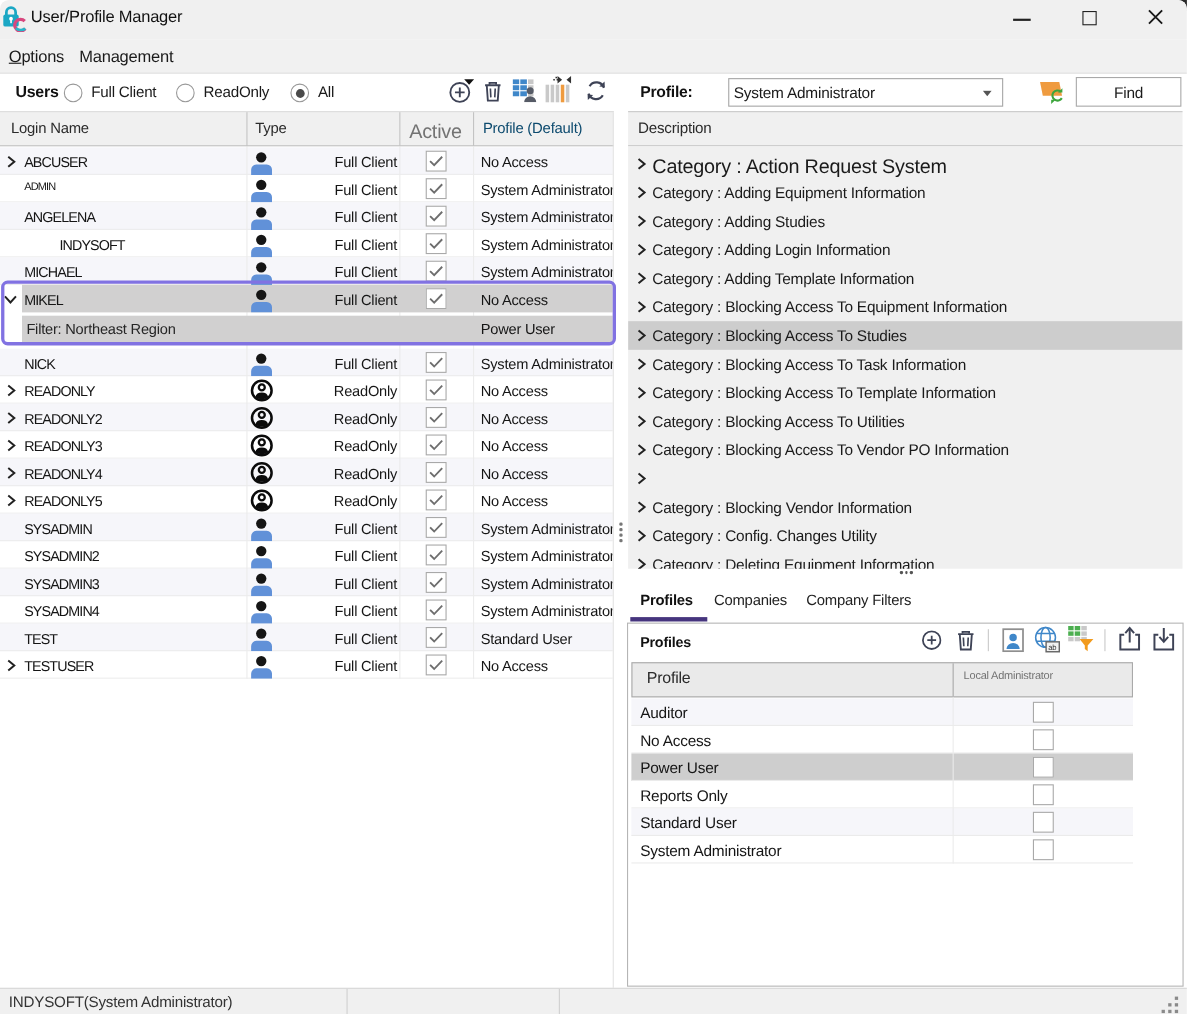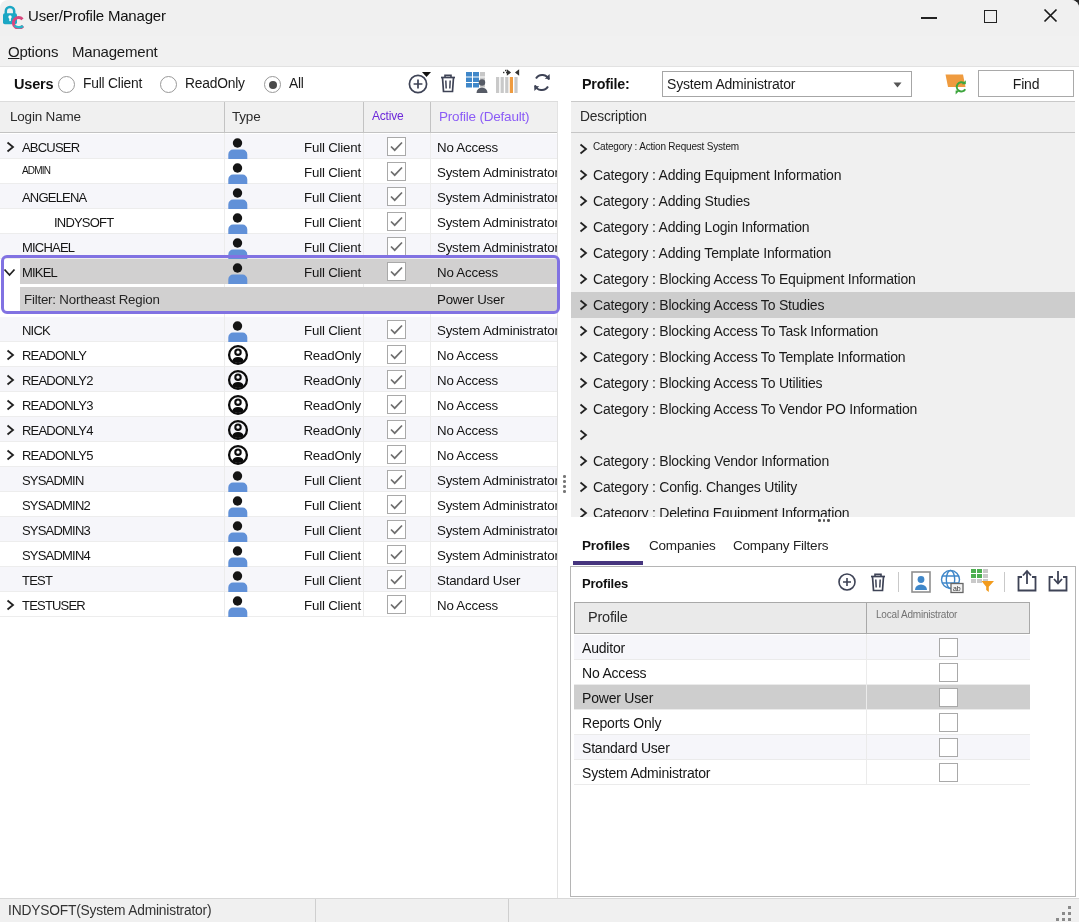--- a/index.html
+++ b/index.html
@@ -85,22 +85,22 @@
  <path d="M2 12.2 a7.2 7.2 0 0 0 13 1.4" fill="none" stroke="#3e4356" stroke-width="2"></path>
  <path d="M16.6 1 l0.2 5 l-5 -0.3 z" fill="#3e4356"></path>
  <path d="M1.4 18 l-0.2 -5 l5 0.3 z" fill="#3e4356"></path>
 </svg>
 <div class="abs" style="left:0px;top:101px;width:558px;height:32px;background:#f0f0f0;border-bottom:1px solid #c3c3c3;border-top:1px solid #dcdcdc;"></div>
 <div class="abs" style="left:224px;top:102px;width:1px;height:31px;background:#c3c3c3;"></div>
 <div class="abs" style="left:363px;top:102px;width:1px;height:31px;background:#c3c3c3;"></div>
 <div class="abs" style="left:430px;top:102px;width:1px;height:31px;background:#c3c3c3;"></div>
 <div class="txt" style="left:10px;top:109px;font-size:13.5px;color:#2b2b2b;">Login Name</div>
 <div class="txt" style="left:232px;top:109px;font-size:13.5px;color:#2b2b2b;">Type</div>
-<div class="txt" style="left:372px;top:109px;font-size:12px;color:#6d28d9;">Active</div>
-<div class="txt" style="left:439px;top:109px;font-size:13.5px;color:#8b5cf6;">Profile (Default)</div>
+<div class="txt" style="left:372px;top:109px;font-size:18px;color:#737373;">Active</div>
+<div class="txt" style="left:439px;top:109px;font-size:13.5px;color:#0c4a6e;">Profile (Default)</div>
 <div class="abs" style="left:0px;top:134px;width:557px;height:25px;background:#f6f6fa;"></div>
 <div class="abs" style="left:0px;top:158.2px;width:557px;height:0.8px;background:#ededed;"></div>
 <svg class="abs" style="left:4px;top:141px" width="12" height="12" viewBox="0 0 12 12">
  <path d="M3.5 1.5 L9 6 L3.5 10.5" fill="none" stroke="#222" stroke-width="1.8"></path>
     </svg>
 <div class="txt" style="left:22px;top:140px;font-size:13px;color:#151515;letter-spacing:-0.8px;">ABCUSER</div>
 <svg class="abs" style="left:228px;top:135px" width="20" height="24" viewBox="0 0 20 24">
  <circle cx="9.5" cy="8" r="4.7" fill="#151515"></circle>
  <path d="M0.3 24 v-4.6 a4.8 4.8 0 0 1 4.8 -4.8 h9.4 a4.8 4.8 0 0 1 4.8 4.8 V24 z" fill="#6191d8"></path>
 </svg>
@@ -374,21 +374,21 @@
 </svg>
 <div class="abs" style="left:978px;top:70px;width:96px;height:27px;background:#fff;border:1px solid #a9a9a9;"></div>
 <div class="txt" style="left:978px;top:76px;width:96px;text-align:center;font-size:14px;color:#1a1a1a;">Find</div>
 <div class="abs" style="left:571px;top:101px;width:504px;height:32px;background:#f0f0f0;border-bottom:1px solid #c6c6c6;border-top:1px solid #c9c9c9;"></div>
 <div class="txt" style="left:580px;top:109px;font-size:13.8px;color:#2b2b2b;">Description</div>
 <div class="abs" style="left:571px;top:133px;width:504px;height:384px;background:#f0f0f0;"></div>
 <div class="abs" style="left:571px;top:133px;width:504px;height:384px;overflow:hidden;">
 <svg class="abs" style="left:6px;top:10px" width="12" height="12" viewBox="0 0 12 12">
  <path d="M3.5 1.5 L9 6 L3.5 10.5" fill="none" stroke="#222" stroke-width="1.8"></path>
       </svg>
-<div class="txt" style="left:22px;top:8px;font-size:10px;color:#1a1a1a;">Category : Action Request System</div>
+<div class="txt" style="left:22px;top:8px;font-size:18px;color:#1a1a1a;">Category : Action Request System</div>
 <svg class="abs" style="left:6px;top:36px" width="12" height="12" viewBox="0 0 12 12">
  <path d="M3.5 1.5 L9 6 L3.5 10.5" fill="none" stroke="#222" stroke-width="1.8"></path>
       </svg>
 <div class="txt" style="left:22px;top:34px;font-size:14px;color:#1a1a1a;">Category : Adding Equipment Information</div>
 <svg class="abs" style="left:6px;top:62px" width="12" height="12" viewBox="0 0 12 12">
  <path d="M3.5 1.5 L9 6 L3.5 10.5" fill="none" stroke="#222" stroke-width="1.8"></path>
       </svg>
 <div class="txt" style="left:22px;top:60px;font-size:14px;color:#1a1a1a;">Category : Adding Studies</div>
 <svg class="abs" style="left:6px;top:88px" width="12" height="12" viewBox="0 0 12 12">
  <path d="M3.5 1.5 L9 6 L3.5 10.5" fill="none" stroke="#222" stroke-width="1.8"></path>

